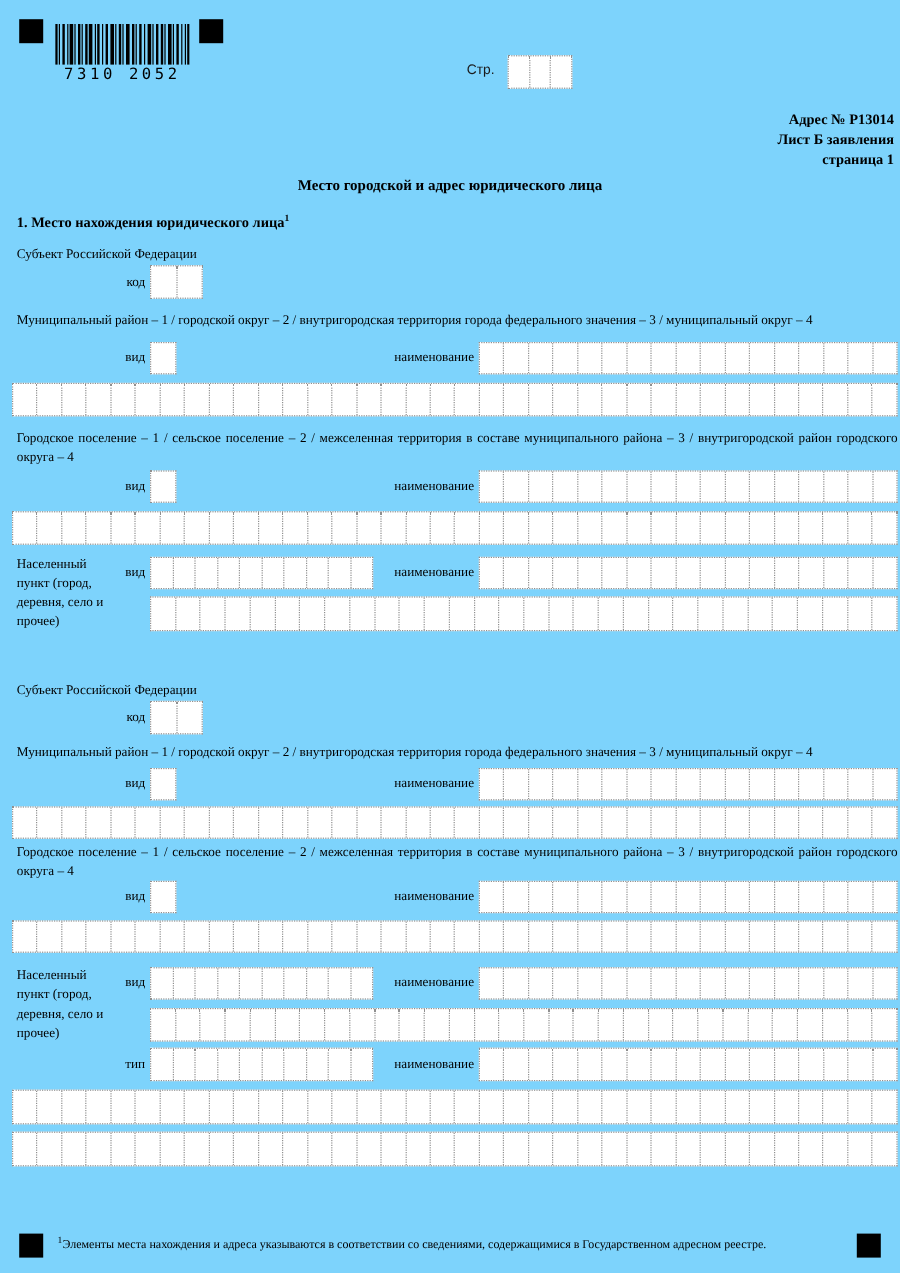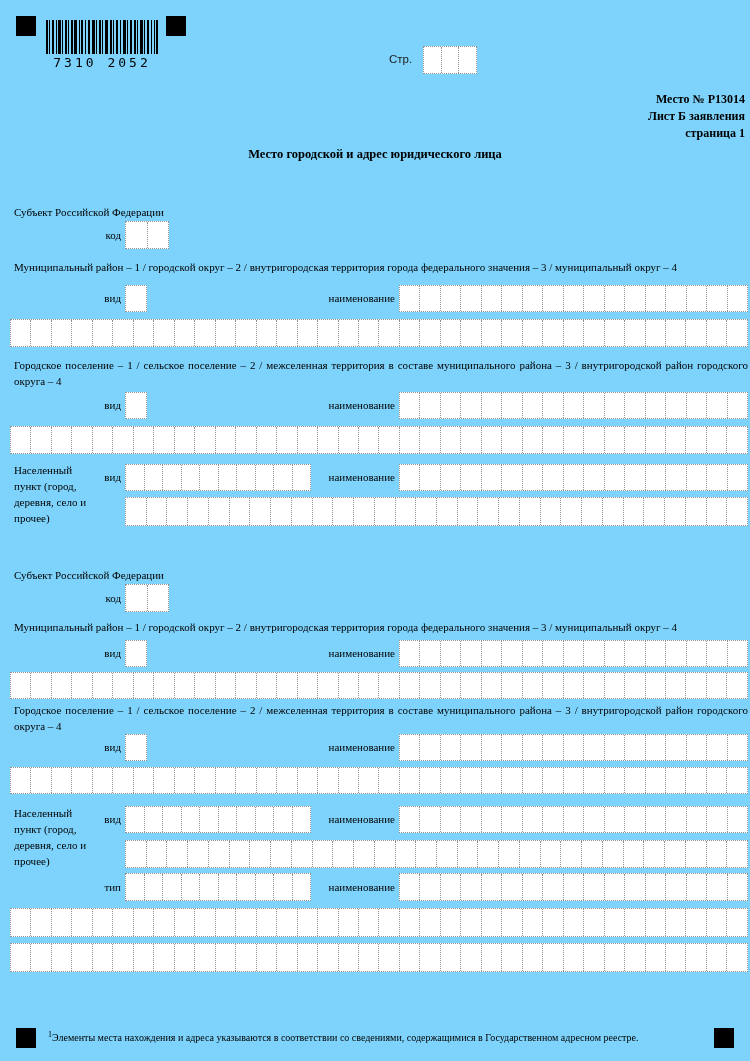--- a/index.html
+++ b/index.html
@@ -83,27 +83,30 @@
   <div class="sq" style="left:166px;top:16px;"></div>
 
   <div class="str-label">Стр.</div>
   <div class="cellbox" style="left:423px;top:46px;width:54px;height:28px;">
       <span class="cell"></span>
       <span class="cell"></span>
       <span class="cell"></span>
     </div>
 
   <div class="frm-hdr">
-    <div>Место № Р13014</div>
+    <div>Адрес № Р13014</div>
     <div>Лист Б заявления</div>
     <div>страница 1</div>
   </div>
 
   <div class="title">Место городской и адрес юридического лица</div>
 
+  <div class="sec-h" style="top:178px;">
+    <span>1. Место нахождения юридического лица</span><sup>1</sup>
+  </div>
 
   <div class="lbl" style="left:14px;top:206px;">Субъект Российской Федерации</div>
   <div class="lbl lbl-r" style="left:14px;top:229px;width:107px;">код</div>
   <div class="cellbox" style="left:125px;top:221px;width:44px;height:28px;">
       <span class="cell"></span>
       <span class="cell"></span>
     </div>
 
   <div class="para" style="left:14px;top:260px;width:734px;">Муниципальный район – 1 / городской округ – 2 / внутригородская территория города федерального значения – 3 / муниципальный округ – 4</div>
   <div class="lbl lbl-r" style="left:14px;top:292px;width:107px;">вид</div>

